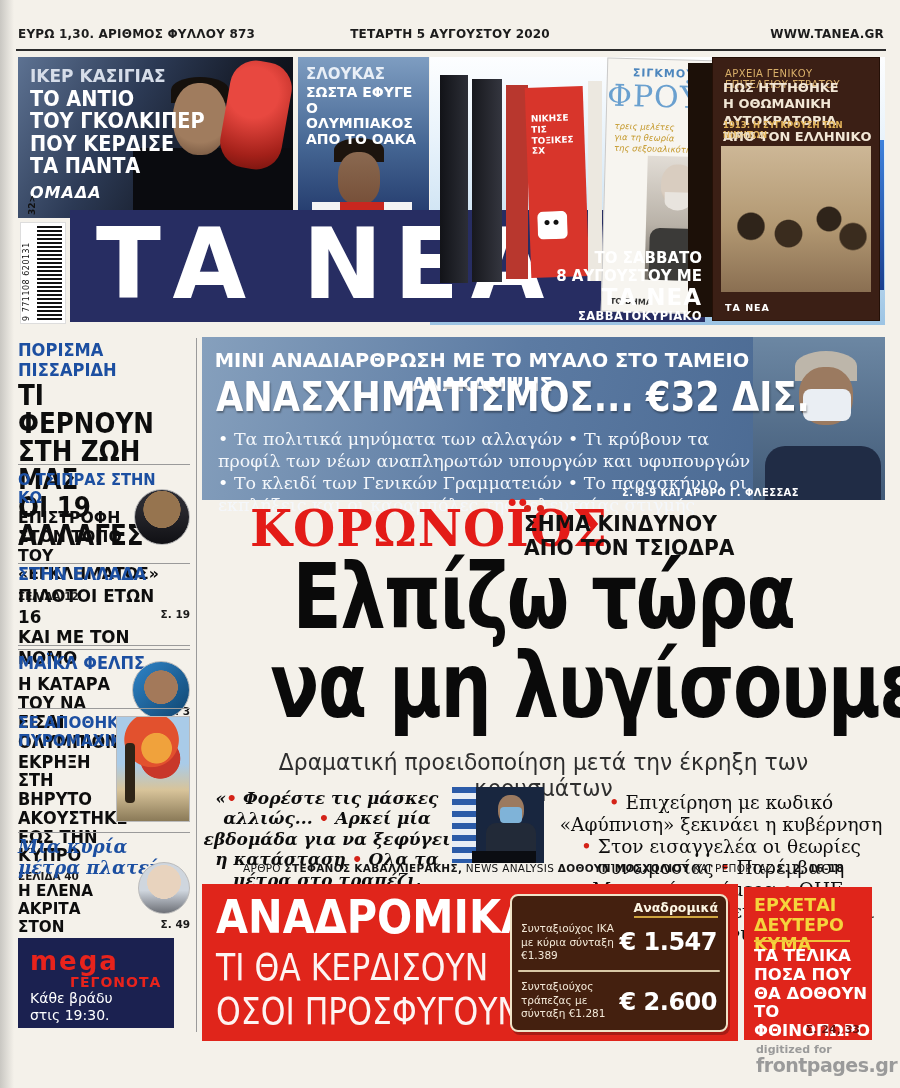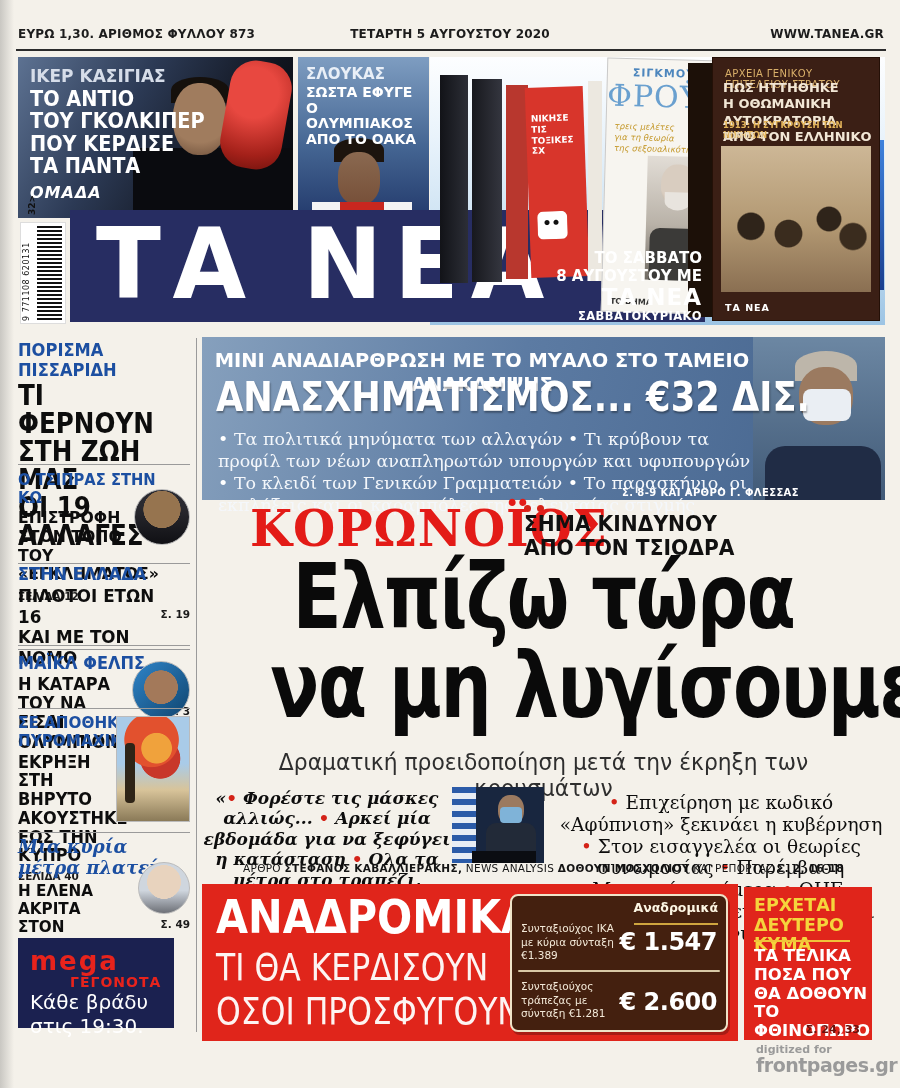--- a/index.html
+++ b/index.html
@@ -112,21 +112,21 @@
     linear-gradient(180deg,#cfd6de 0 55%,#6d7077 100%);}
   .ph-beirut{background:
     radial-gradient(circle at 55% 30%,#f0a23c 0 18%,transparent 19%),
     radial-gradient(circle at 48% 22%,#e2512e 0 30%,transparent 31%),
     radial-gradient(circle at 60% 40%,#c8372a 0 26%,transparent 27%),
     linear-gradient(180deg,#a9cbe8 0 45%,#d8c49a 70%,#8a7a58 100%);}
   .palm{position:absolute;left:8px;top:26px;width:10px;height:60px;background:#2e2417;border-radius:4px;}
   .mega{left:18px;top:938px;width:156px;height:90px;background:#1b2150;}
   .mega-brand{left:12px;top:8px;font-size:26px;font-weight:800;color:#e8231c;letter-spacing:2px;}
   .mega-show{left:52px;top:36px;font-size:14px;font-weight:800;color:#e8231c;letter-spacing:1px;}
-  .mega-time{left:12px;top:52px;font-size:20px;color:#fff;line-height:1.2;}
+  .mega-time{left:12px;top:52px;font-size:14px;color:#fff;line-height:1.2;}
   .vrule{left:196px;top:338px;width:1px;height:694px;background:#9a9a9a;}
 
   
   .banner{left:202px;top:337px;width:683px;height:163px;
     background:linear-gradient(105deg,#86a0bd 0%,#5c7ba3 45%,#44638c 100%);}
   .banner-photo{right:0;top:0;width:132px;height:163px;overflow:hidden;
     background:linear-gradient(180deg,#6c87a3 0%,#415a77 100%);}
   .mits-hair{position:absolute;right:28px;top:14px;width:62px;height:30px;border-radius:50% 50% 0 0;background:#bdb6aa;}
   .mits-face{position:absolute;right:32px;top:30px;width:54px;height:58px;border-radius:45%;background:#9b7a60;}
   .mits-mask{position:absolute;right:34px;top:52px;width:48px;height:32px;border-radius:8px;background:#eaeef3;}
@@ -166,21 +166,21 @@
   .byline{left:202px;top:862px;width:683px;text-align:center;font-size:10.5px;color:#141414;letter-spacing:.3px;}
   .byline .b{font-weight:800;}
 
   
   .retro{left:202px;top:884px;width:536px;height:157px;background:#e0251b;}
   .retro-title{left:14px;top:6px;font-size:46px;font-weight:800;color:#fff;transform:scaleX(.9);}
   .retro-sub{left:14px;top:62px;font-size:37px;color:#fdf4f2;line-height:1.18;transform:scaleX(.85);}
   .rtable{right:10px;top:10px;width:214px;height:134px;background:#44200f;border:2px solid #efe3c8;
     border-radius:8px;box-shadow:2px 3px 0 rgba(0,0,0,.25);}
   .rt-h{position:absolute;right:8px;top:4px;font-size:12.5px;font-weight:bold;color:#fdf6e3;
-    border-bottom:2px solid #cfa53f;padding-bottom:8px;}
+    border-bottom:2px solid #cfa53f;padding-bottom:1px;}
   .rt-label{position:absolute;left:9px;font-size:10.5px;color:#f3e9d8;line-height:1.3;}
   .rt-val{position:absolute;right:9px;font-size:24px;font-weight:800;color:#fff;letter-spacing:-.5px;}
   .rt-div{position:absolute;left:6px;right:6px;top:74px;border-top:2px solid #d9c9a6;border-radius:2px;}
   .wave{left:744px;top:887px;width:128px;height:153px;background:#e0251b;}
   .wave-k{left:10px;top:9px;font-size:17.5px;font-weight:800;color:#f5d43c;line-height:1.12;}
   .wave-div{left:10px;top:53px;width:96px;border-top:2px solid #f0c43a;}
   .wave-b{left:10px;top:60px;font-size:16.5px;font-weight:800;color:#fff;line-height:1.14;}
   .wave-ref{right:12px;top:136px;font-size:11px;font-weight:800;color:#6b110c;}
 
   .wm{left:756px;top:1044px;color:#9a9a9a;line-height:1.05;}

